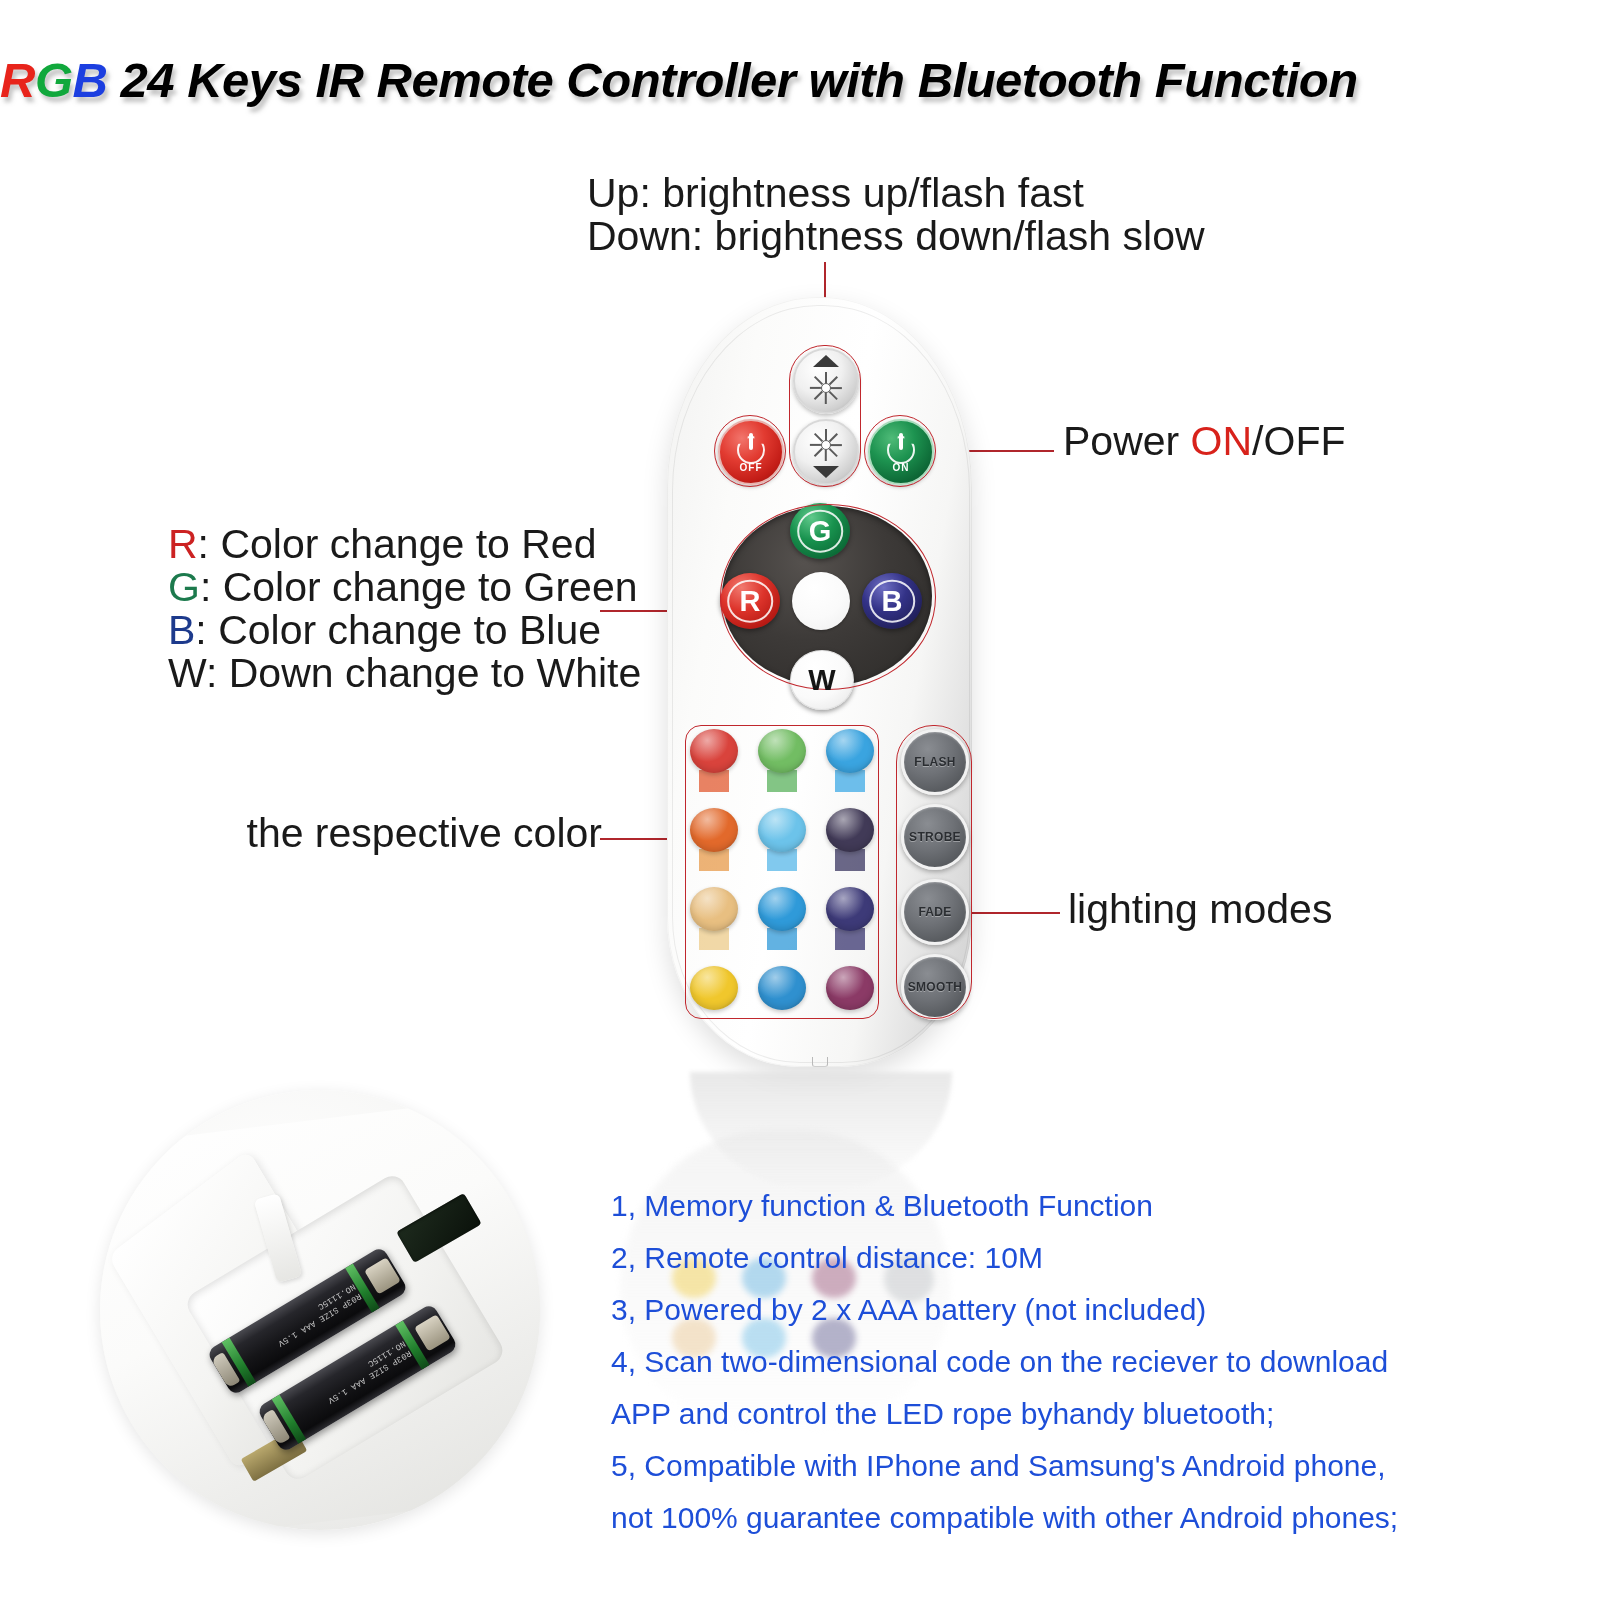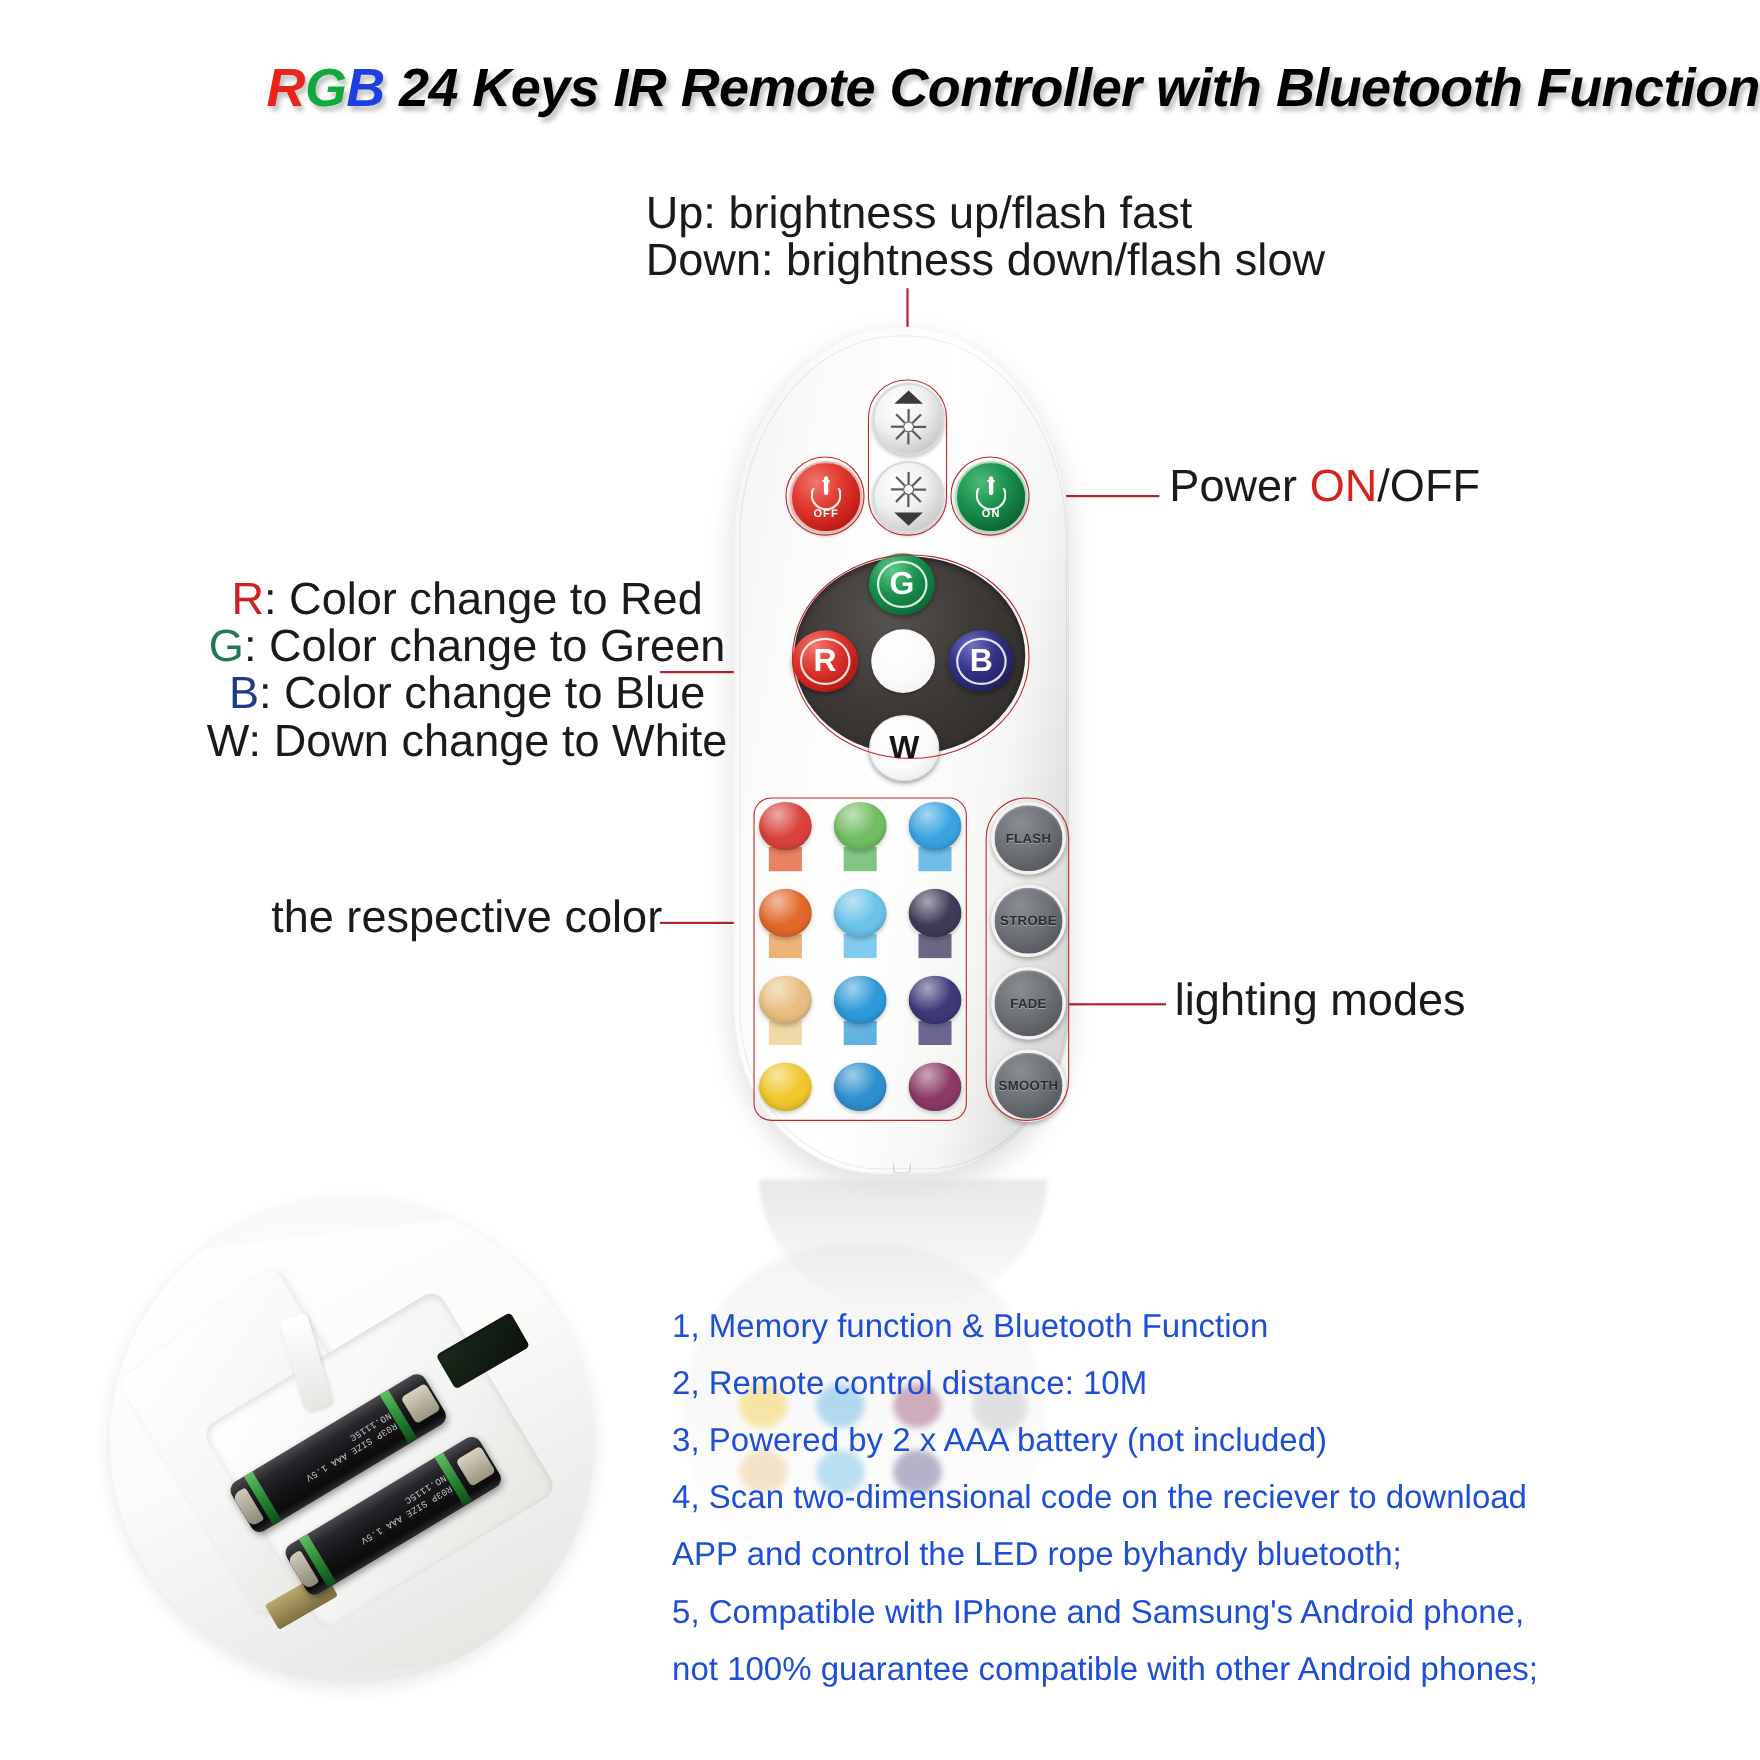--- a/index.html
+++ b/index.html
@@ -5,36 +5,36 @@
   html,body{margin:0;padding:0;background:#fff;}
   body{
     width:1600px;height:1600px;position:relative;overflow:hidden;
     font-family:"Liberation Sans","DejaVu Sans",sans-serif;
     color:#111;
   }
   .abs{position:absolute;}
 
   
   #title{
-    left:0;top:52px;width:1600px;text-align:right;
+    left:0;top:52px;width:1600px;text-align:left;
     font-size:49px;font-weight:bold;font-style:italic;
     letter-spacing:-0.5px;white-space:nowrap;
     text-shadow:3px 5px 4px rgba(150,150,150,.55);
   }
   #title .r{color:#e8241b;}
   #title .g{color:#11a83c;}
   #title .b{color:#1c3fe0;}
   #title .rest{color:#000;}
 
   
   .ann{font-size:41px;line-height:43px;color:#1a1a1a;white-space:nowrap;}
   #ann-updown{left:587px;top:172px;}
   #ann-power{left:1063px;top:420px;}
   #ann-power .on{color:#d8221b;}
-  #ann-rgbw{left:188px;top:523px;text-align:center;}
+  #ann-rgbw{left:168px;top:523px;}
   #ann-rgbw .lr{color:#cc2222;}
   #ann-rgbw .lg{color:#1c7a4d;}
   #ann-rgbw .lb{color:#1d3a8c;}
   #ann-other{left:172px;top:812px;width:430px;text-align:right;white-space:normal;}
   #ann-modes{left:1068px;top:888px;}
 
   
   .ln{background:#b0262c;position:absolute;}
   .lnh{height:1.6px;}
   .lnv{width:1.6px;}

